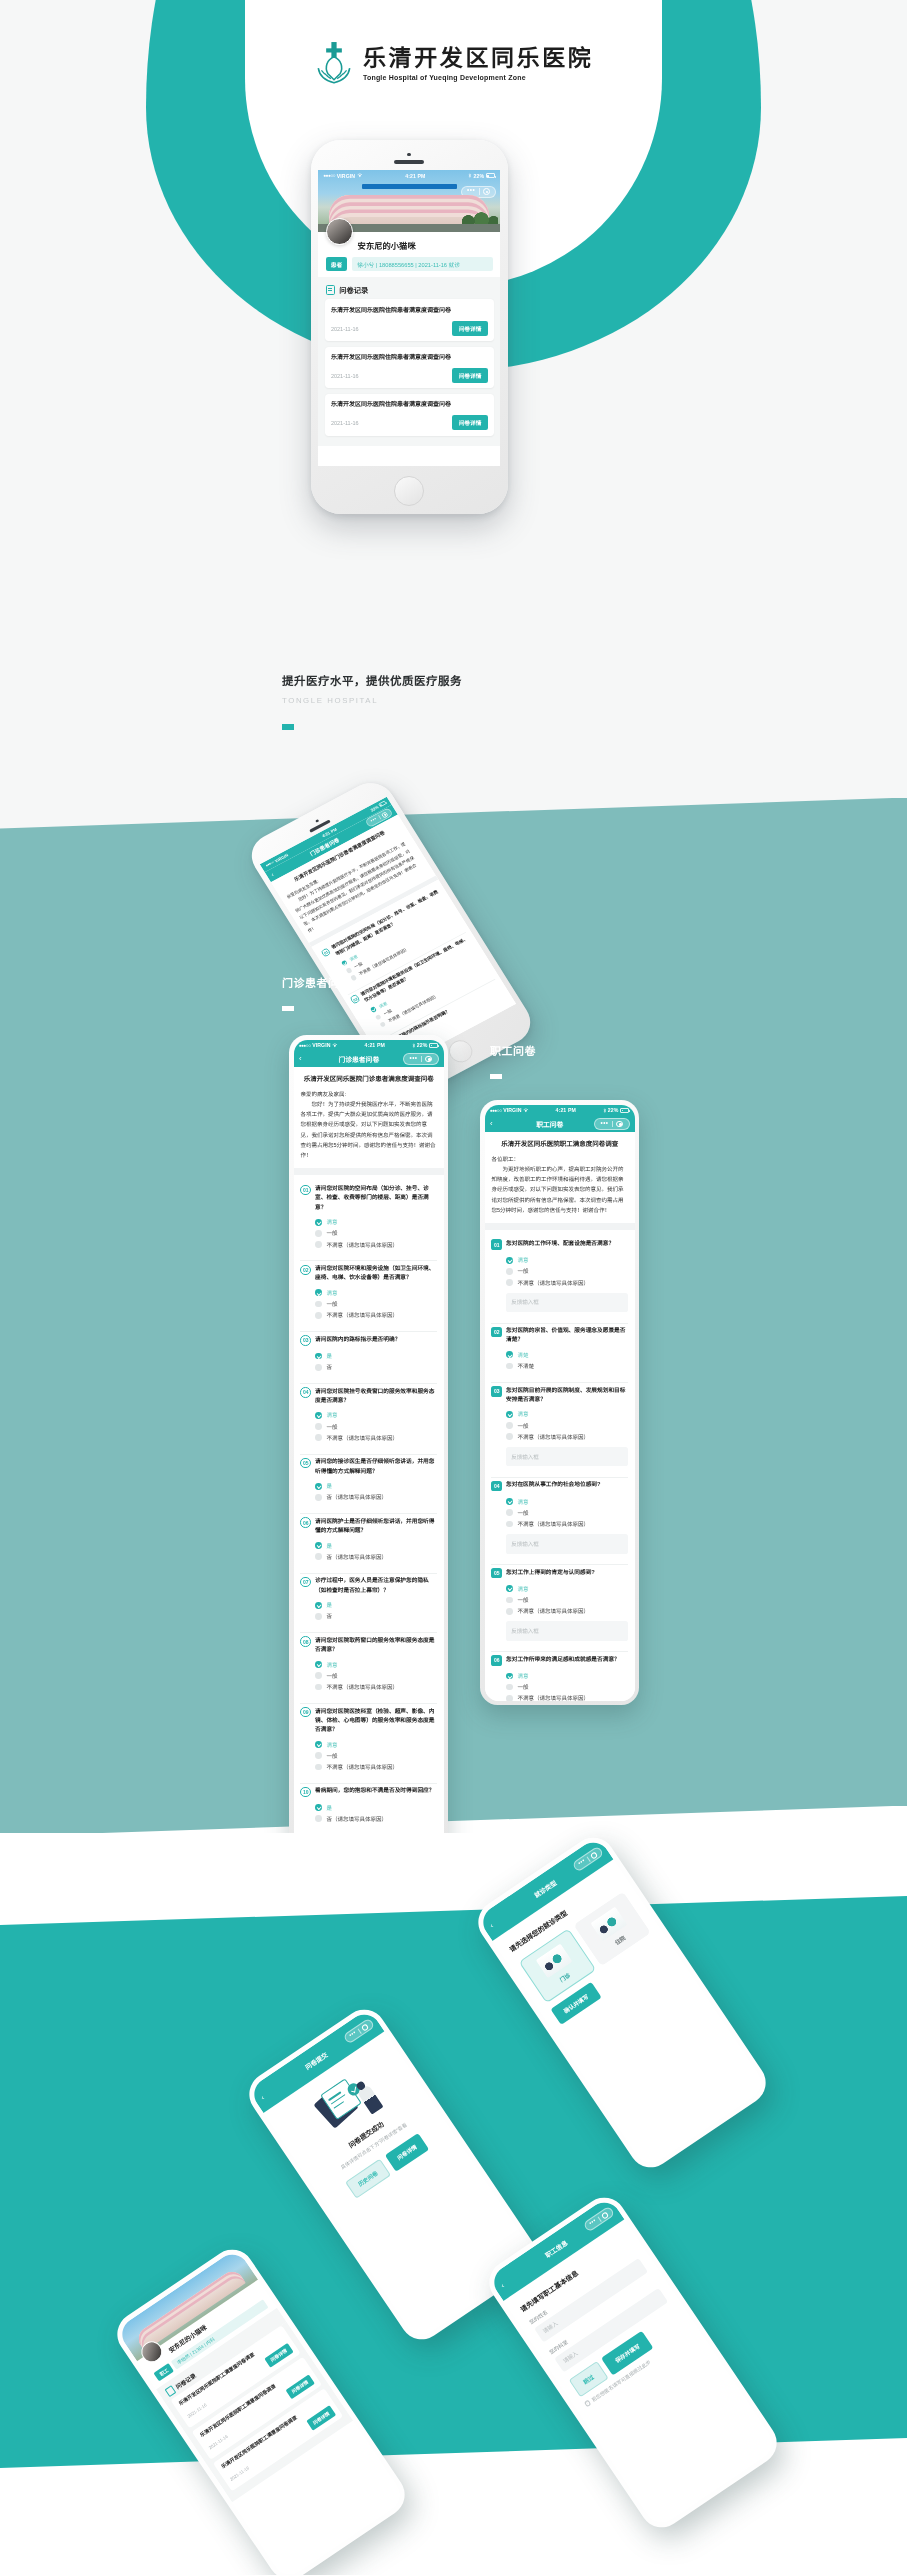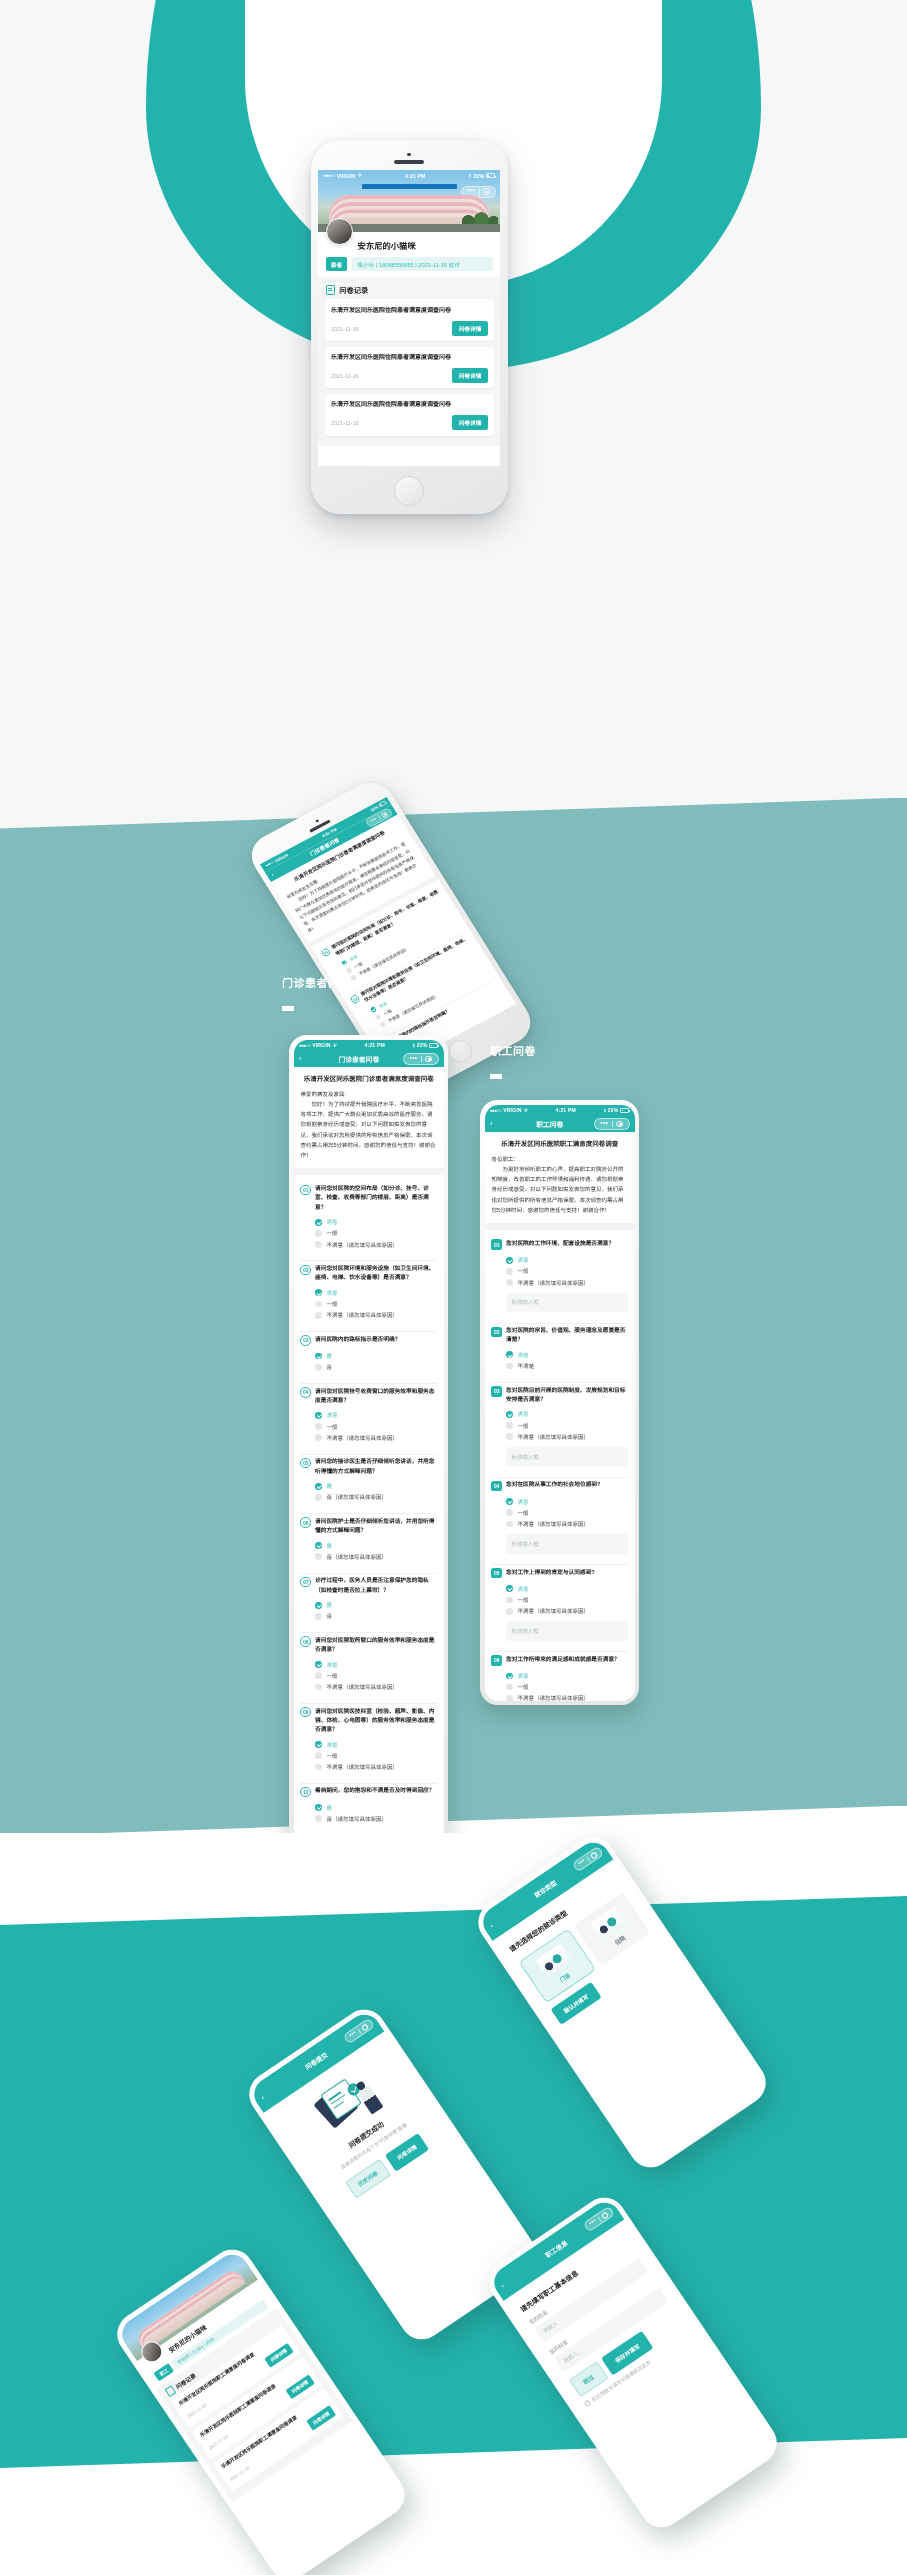--- a/index.html
+++ b/index.html
@@ -429,20 +429,33 @@
 </style>
 </head>
 <body>
 
 <div class="page">
 
   <div class="sec-hero">
     <div class="hero-teal-arc"></div>
     <div class="hero-white-arc"></div>
 
+    <div class="hero-logo">
+      <svg class="logo-mark" viewBox="0 0 76 86">
+        <rect x="33" y="2" width="10" height="30" fill="#1a9b95"></rect>
+        <rect x="23" y="14" width="30" height="8" fill="#1a9b95"></rect>
+        <path d="M38 30 C24 36 20 50 26 62 L38 74 L50 62 C56 50 52 36 38 30Z" fill="none" stroke="#1a9b95" stroke-width="3"></path>
+        <path d="M8 52 C10 66 22 76 38 80 C54 76 66 66 68 52" fill="none" stroke="#1a9b95" stroke-width="3"></path>
+        <path d="M14 56 q6 8 12 11 M20 62 q6 7 12 10 M62 56 q-6 8 -12 11 M56 62 q-6 7 -12 10" stroke="#1a9b95" stroke-width="2.4" fill="none"></path>
+      </svg>
+      <div class="logo-text-wrap">
+        <div class="logo-cn">乐清开发区同乐医院</div>
+        <div class="logo-en">Tongle Hospital of Yueqing Development Zone</div>
+      </div>
+    </div>
 
     <div class="phone" id="phone-hero-back">
       <div class="screen">
         <div class="hero-banner">
           <div class="sign"></div>
             <div class="bldg"></div>
             <div class="trees"></div>
             <div class="road"></div>
         </div>
       </div>
@@ -521,20 +534,25 @@
             <div class="rec-title">乐清开发区同乐医院住院患者满意度调查问卷</div>
             <div class="rec-foot">
               <span class="rec-date">2021-11-16</span>
               <button class="rec-btn">问卷详情</button>
             </div>
           </div>
         </div>
       </div>
     </div>
 
+    <div class="cap-block">
+      <div class="cap-cn">提升医疗水平，提供优质医疗服务</div>
+      <div class="cap-en">TONGLE HOSPITAL</div>
+      <div class="cap-bar"></div>
+    </div>
   </div>
 
   <div class="sec-teal">
     <div class="white-wedge"></div>
     <div class="white-wedge-bot"></div>
   </div>
 
   <div class="phone" id="phone-tilt">
     <div class="cam"></div>
     <div class="speaker"></div>

